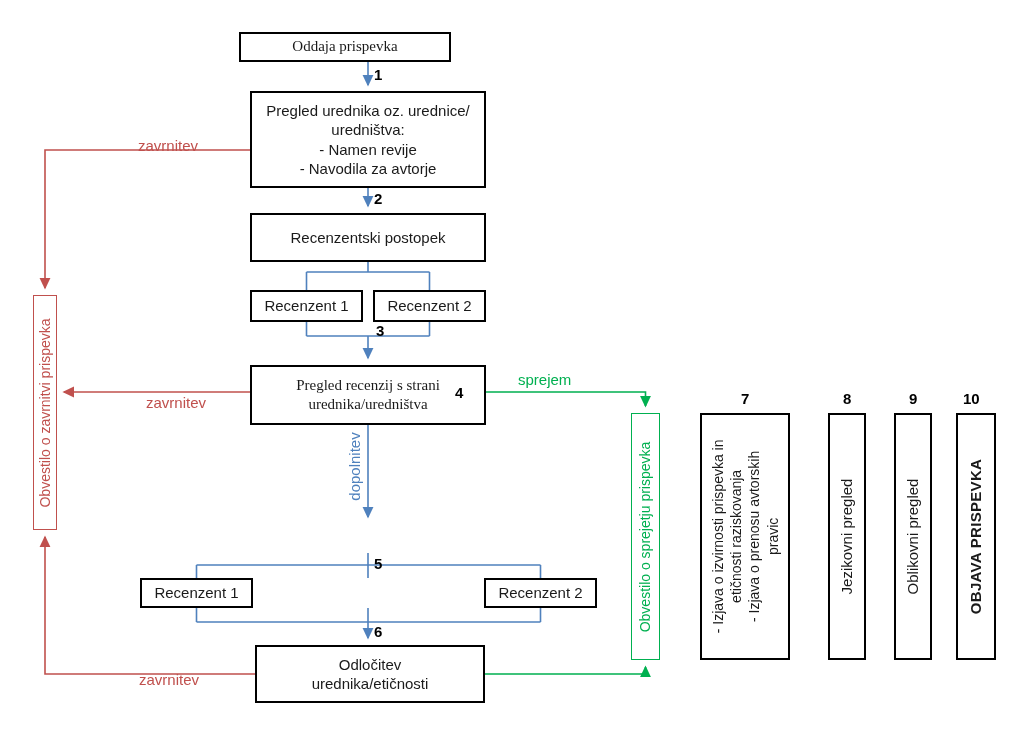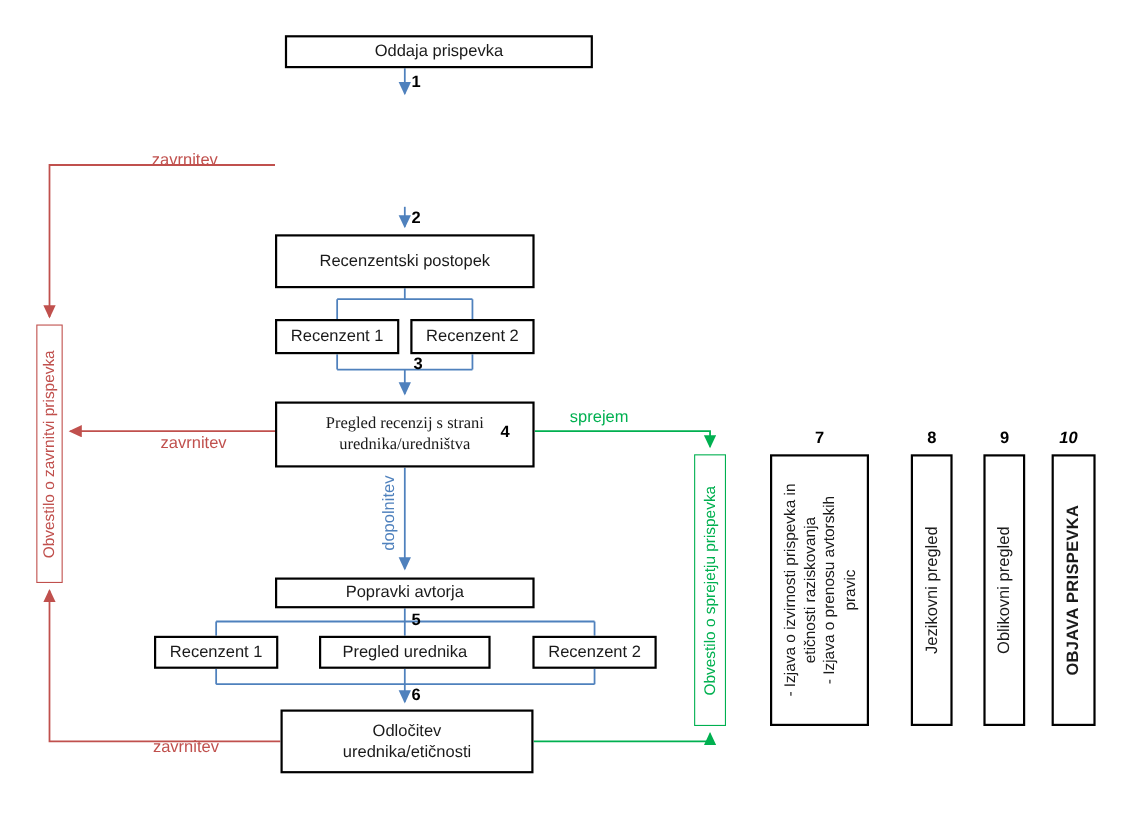--- a/index.html
+++ b/index.html
@@ -106,37 +106,39 @@
     <path class="blue" d="M368 608 V638" marker-end="url(#arr-blue)"></path>
 
     <path class="red" d="M250 150 H45 V288" marker-end="url(#arr-red)"></path>
     <path class="red" d="M250 392 H64" marker-end="url(#arr-red)"></path>
     <path class="red" d="M255 674 H45 V537" marker-end="url(#arr-red)"></path>
 
     <path class="green" d="M486 392 H645.5 V406" marker-end="url(#arr-green)"></path>
     <path class="green" d="M485 674 H645.5 V667" marker-end="url(#arr-green)"></path>
   </svg>
 
-  <div class="node" style="left:259px; top:32px; width:280px; height:30px;">Oddaja prispevka</div>
+  <div class="node" style="left:239px; top:32px; width:212px; height:30px;font-family:Liberation Serif, serif;">Oddaja prispevka</div>
 
+  <div class="node" style="left:250px; top:91px; width:236px; height:97px;">Pregled urednika oz. urednice/
+uredništva:
+- Namen revije
+- Navodila za avtorje</div>
 
   <div class="node" style="left:250px; top:213px; width:236px; height:49px;">Recenzentski postopek</div>
 
   <div class="node" style="left:250px; top:290px; width:113px; height:32px;">Recenzent 1</div>
 
   <div class="node" style="left:373px; top:290px; width:113px; height:32px;">Recenzent 2</div>
 
   <div class="node" style="left:250px; top:365px; width:236px; height:60px;font-family:Liberation Serif, serif;">Pregled recenzij s strani
 urednika/uredništva</div>
 
-  <div class="node" style="left:250px; top:525px; width:236px; height:28px;">Popravki avtorja</div>
 
   <div class="node" style="left:140px; top:578px; width:113px; height:30px;">Recenzent 1</div>
 
-  <div class="node" style="left:290px; top:578px; width:156px; height:30px;">Pregled urednika</div>
 
   <div class="node" style="left:484px; top:578px; width:113px; height:30px;">Recenzent 2</div>
 
   <div class="node" style="left:255px; top:645px; width:230px; height:58px;">Odločitev
 urednika/etičnosti</div>
 
   <div class="vbox red" style="left:33px; top:295px; width:24px; height:235px;">
     <span class="vtext">Obvestilo o zavrnitvi prispevka</span>
   </div>
 
@@ -165,21 +167,21 @@
 
   <div class="step-num" style="left:374px; top:66px;">1</div>
   <div class="step-num" style="left:374px; top:190px;">2</div>
   <div class="step-num" style="left:376px; top:322px;">3</div>
   <div class="step-num" style="left:455px; top:384px;">4</div>
   <div class="step-num" style="left:374px; top:555px;">5</div>
   <div class="step-num" style="left:374px; top:623px;">6</div>
   <div class="step-num" style="left:741px; top:390px;">7</div>
   <div class="step-num" style="left:843px; top:390px;">8</div>
   <div class="step-num" style="left:909px; top:390px;">9</div>
-  <div class="step-num" style="left:963px; top:390px;font-style:italic;">10</div>
+  <div class="step-num" style="left:963px; top:390px;">10</div>
 
   <div class="edge-label red" style="left:138px; top:112px;">zavrnitev</div>
   <div class="edge-label red" style="left:146px; top:369px;">zavrnitev</div>
   <div class="edge-label red" style="left:139px; top:646px;">zavrnitev</div>
   <div class="edge-label green" style="left:518px; top:371px;">sprejem</div>
   <div class="edge-label blue rot" style="left:294px; top:458px;">dopolnitev</div>
 
 </div>
 
 </body></html>

